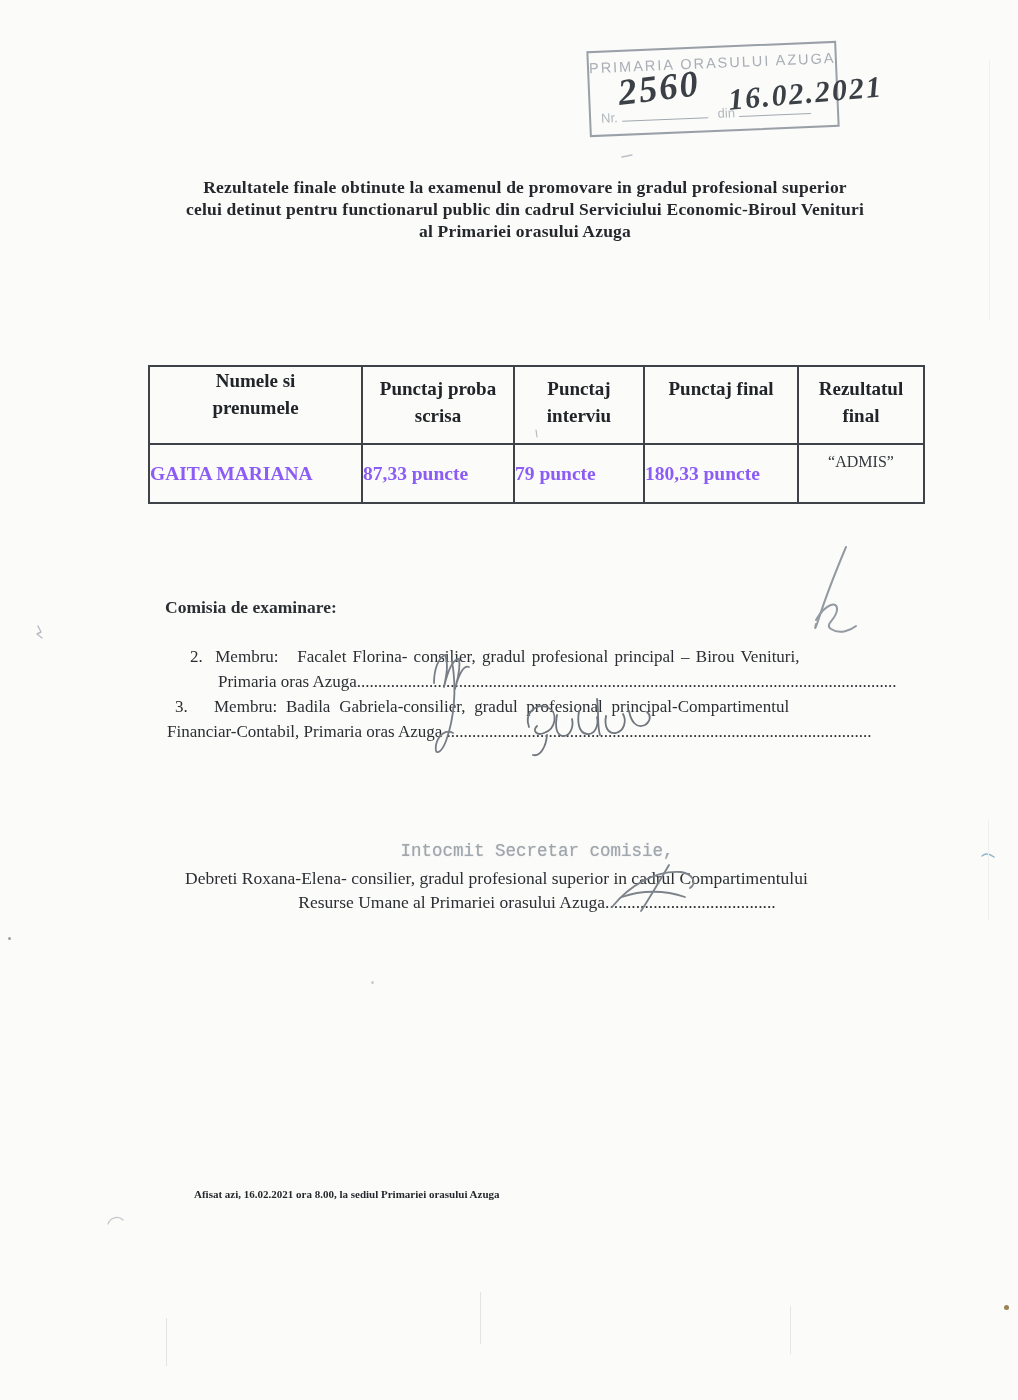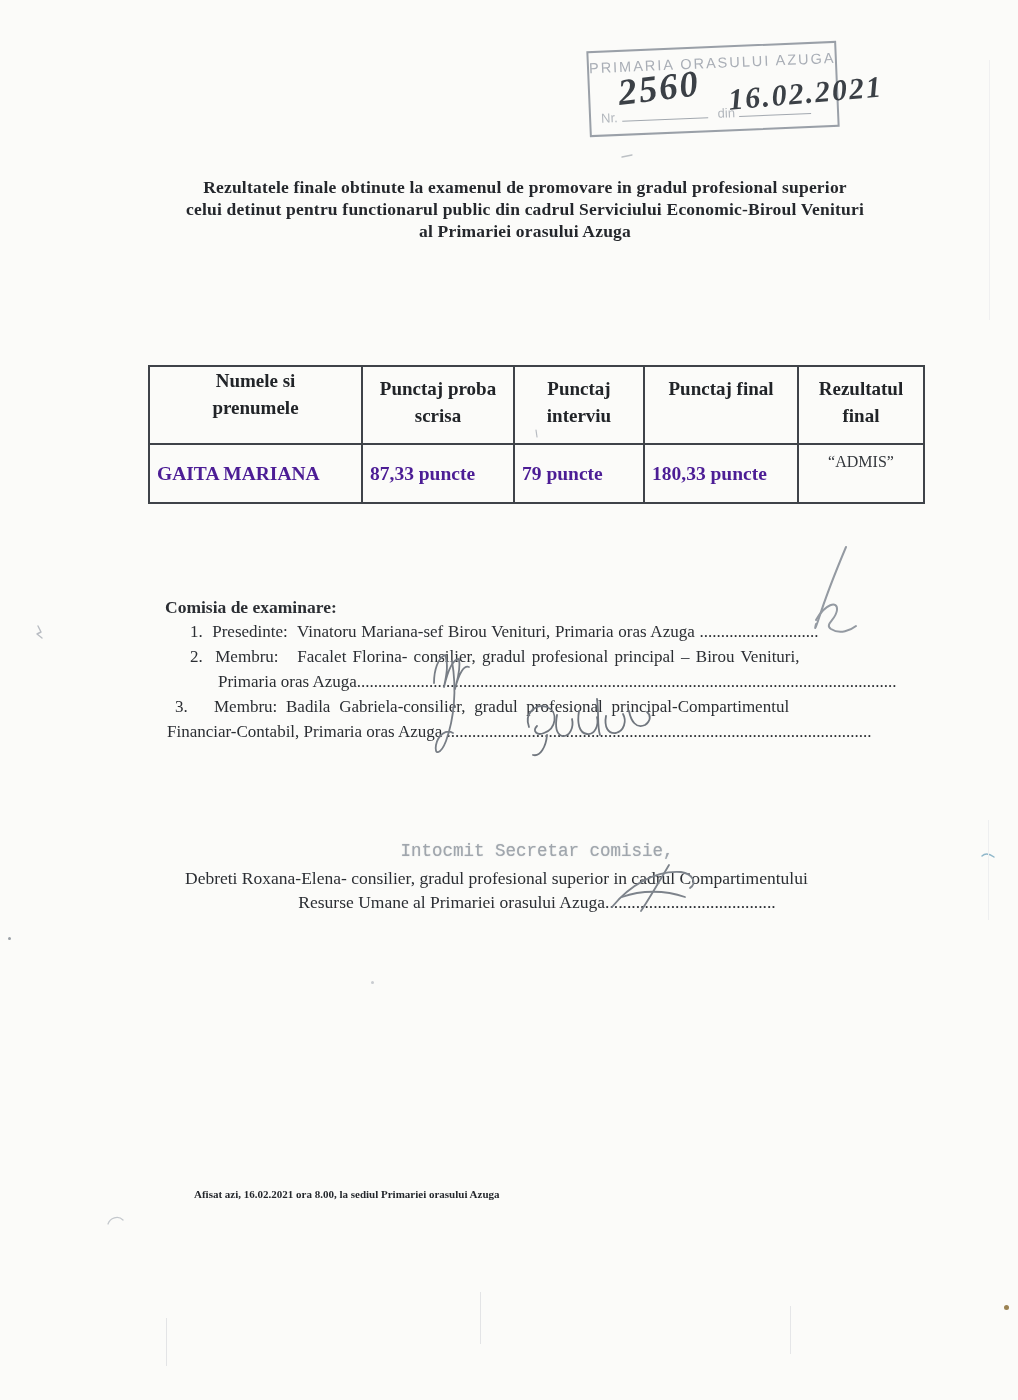--- a/index.html
+++ b/index.html
@@ -36,22 +36,22 @@
   
   table.results { position:absolute; left:148px; top:365px; border-collapse:collapse; table-layout:fixed; }
   table.results th, table.results td { border:2px solid #3f4349; }
   table.results th {
     font-size:19px; font-weight:bold; line-height:27px; color:#212428;
     vertical-align:top; text-align:center; padding:8px 6px 14px;
   }
   table.results th.c1 { padding:0 30px 14px; }
   table.results th.c5 { padding:8px 14px 14px; }
   table.results td {
-    font-size:19.5px; font-weight:bold; color:#4c1d95;
-    height:49px; vertical-align:middle; text-align:left; padding-left:7px;
+    font-size:19.5px; font-weight:bold; color:#8b5cf6;
+    height:49px; vertical-align:middle; text-align:left; padding-left:0;
   }
   table.results td.result {
     font-weight:normal; font-size:16px; color:#34383d;
     text-align:center; vertical-align:top; padding:8px 2px 0 2px;
   }
 
   .bold { font-weight:bold; }
   .faded { color:#a0a6ad; text-shadow:0 0 1px rgba(160,166,173,.7);font-family:Liberation Mono, monospace; }
   .center-wide { position:absolute; left:56px; width:962px; text-align:center; white-space:pre; font-size:17.5px; }
 
@@ -105,21 +105,20 @@
         <td>GAITA MARIANA</td>
         <td>87,33 puncte</td>
         <td>79 puncte</td>
         <td>180,33 puncte</td>
         <td class="result">“ADMIS”</td>
       </tr>
     </tbody>
   </table>
 
   <div class="line bold" style="left:165px; top:596px; font-size:17.5px;">Comisia de examinare:</div>
-  <div class="line" style="left:190px; top:621px; word-spacing:.5px;">1.  Presedinte:  Vinatoru Mariana-sef Birou Venituri, Primaria oras Azuga ............................</div>
   <div class="line" style="left:190px; top:646px; word-spacing:2px;">2.  Membru:   Facalet Florina- consilier, gradul profesional principal – Birou Venituri,</div>
   <div class="line" style="left:218px; top:671px;">Primaria oras Azuga...............................................................................................................................</div>
   <div class="line" style="left:175px; top:696px; word-spacing:4.5px;">3.   Membru: Badila Gabriela-consilier, gradul profesional principal-Compartimentul</div>
   <div class="line" style="left:167px; top:721px;">Financiar-Contabil, Primaria oras Azuga ....................................................................................................</div>
 
   <div class="center-wide faded" style="top:841px;">Intocmit Secretar comisie,</div>
   <div class="line" style="left:185px; top:867px; font-size:17.5px;">Debreti Roxana-Elena- consilier, gradul profesional superior in cadrul Compartimentului</div>
   <div class="center-wide" style="top:892px; color:#2b2e33;">Resurse Umane al Primariei orasului Azuga.......................................</div>
 
   <div class="line bold" style="left:158px; top:1183px; font-size:11px; color:#24272c;margin-left:36px;">Afisat azi, 16.02.2021 ora 8.00, la sediul Primariei orasului Azuga</div>

